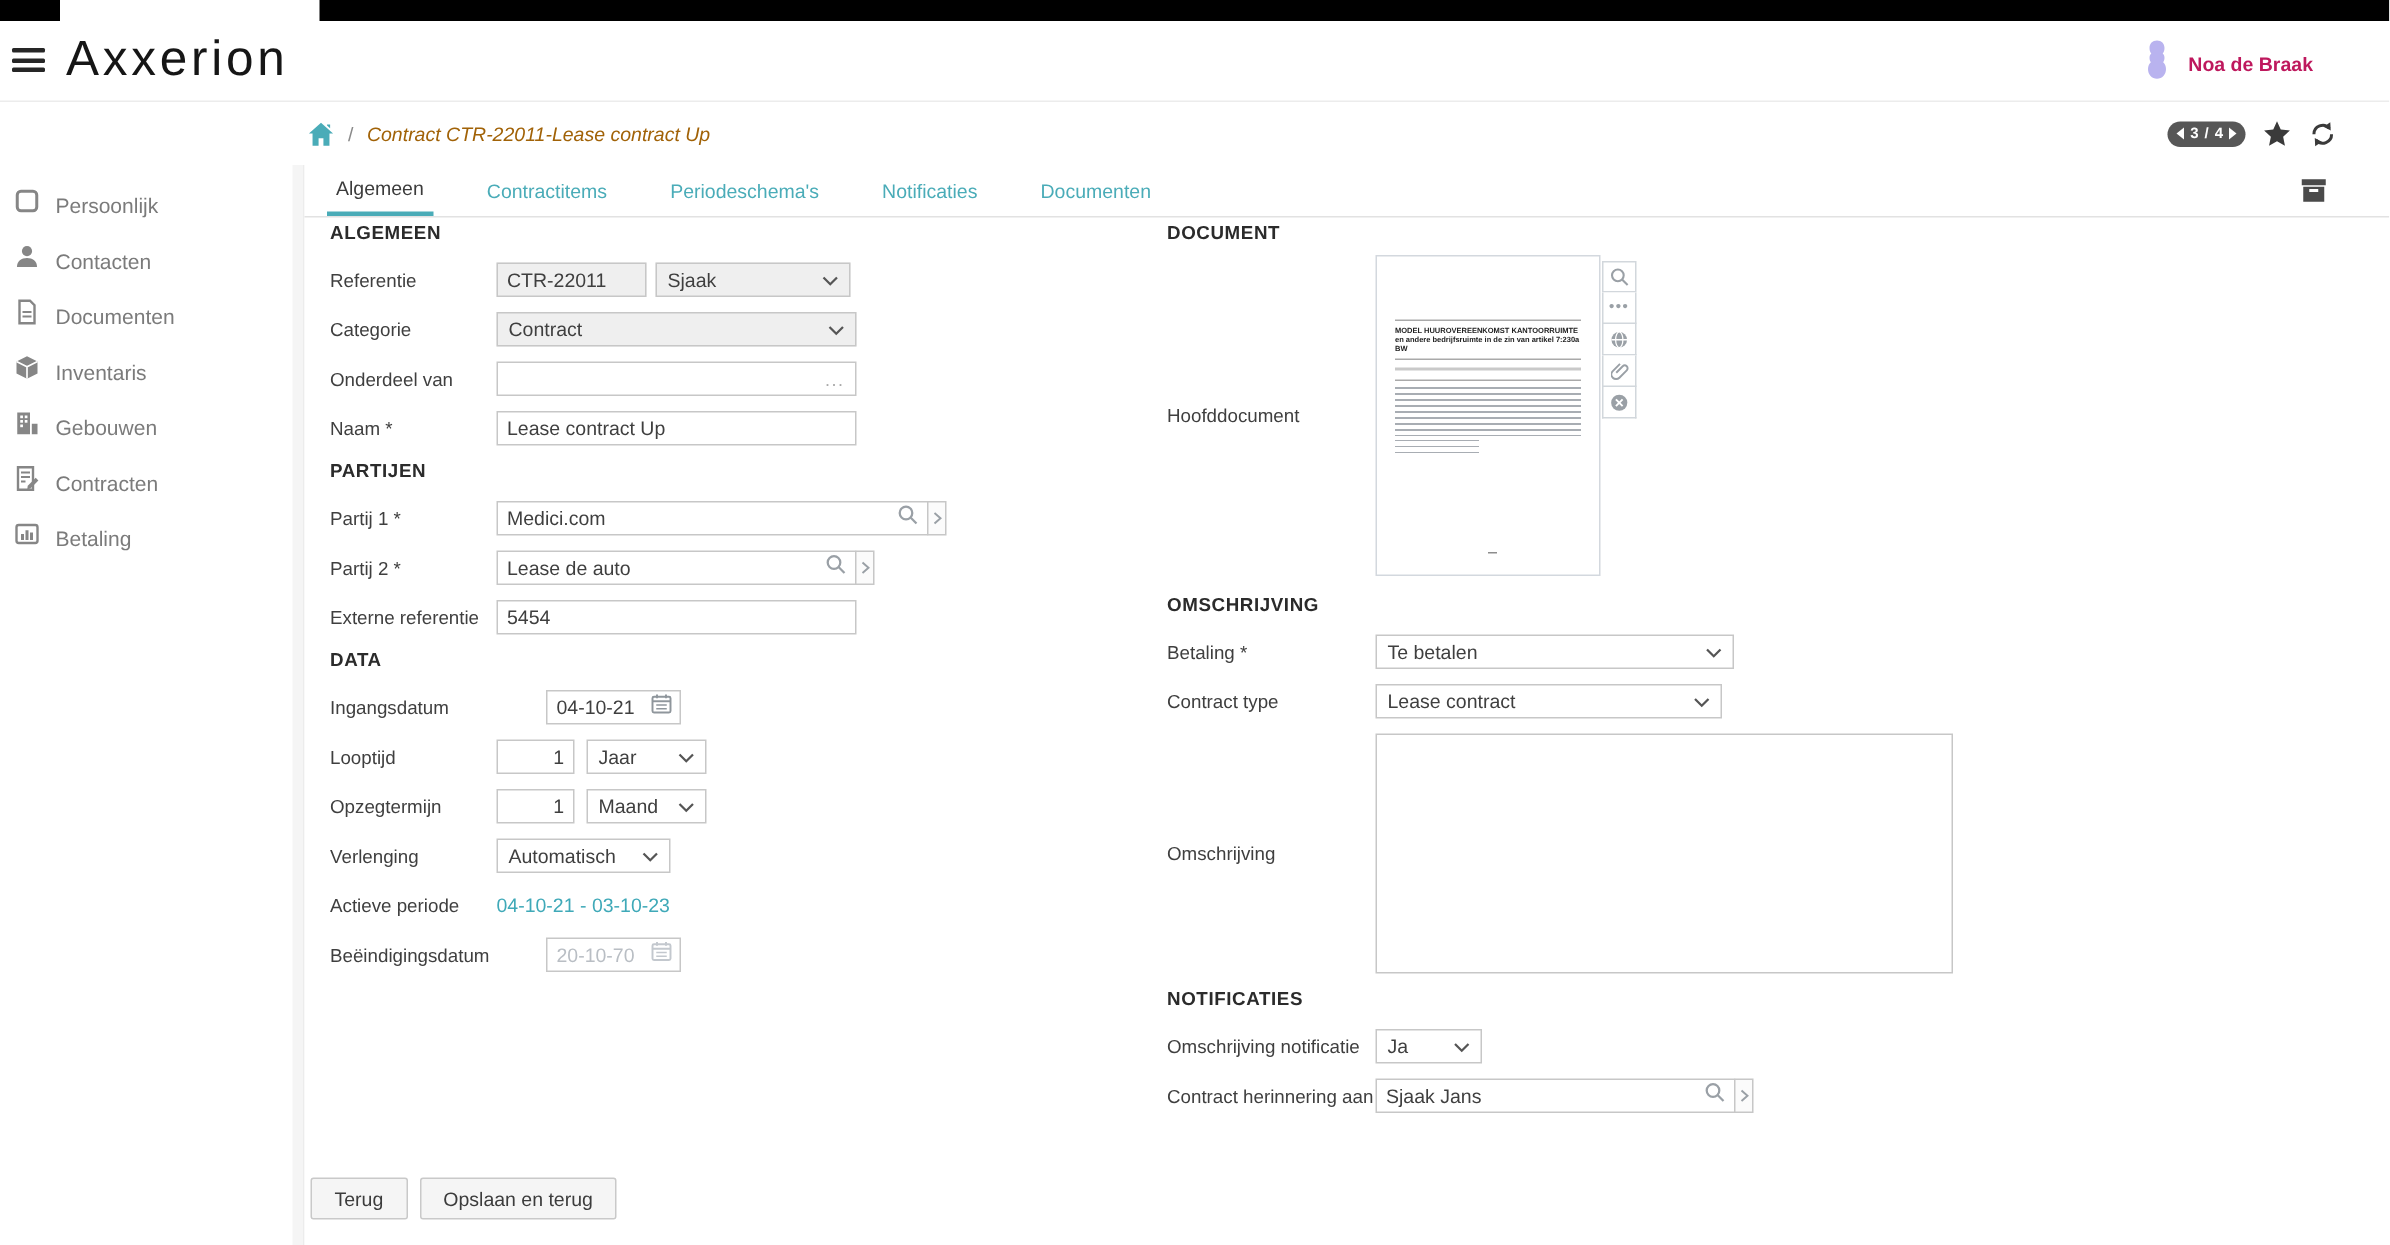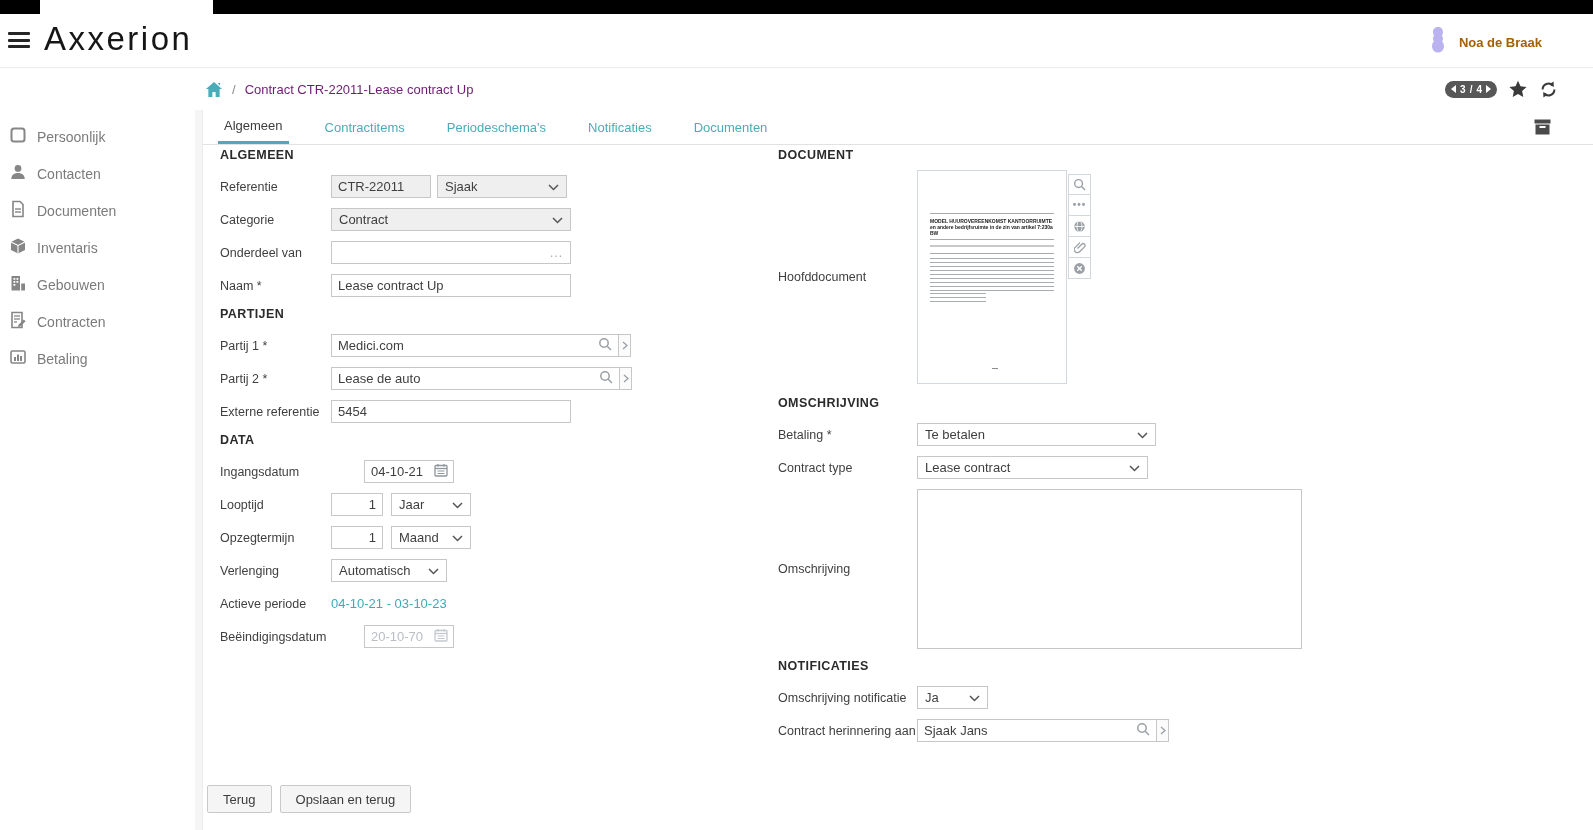--- a/index.html
+++ b/index.html
@@ -10,27 +10,27 @@
   
   .topbar { position:absolute; left:0; top:0; width:100%; height:14px; background:#000; }
   .topbar-gap { position:absolute; left:40px; top:0; width:173px; height:14px; background:#fff; }
 
   
   .header { position:absolute; left:0; top:14px; width:100%; height:54px; background:#fff; border-bottom:1px solid #ececec; }
   .hamburger { position:absolute; left:8px; top:18px; width:24px; height:18px; cursor:pointer; }
   .hamburger span { display:block; width:22px; height:3px; background:#262626; border-radius:1px; margin-bottom:3.5px; }
   .logo { position:absolute; left:44px; top:6px; font-size:33px; font-weight:500; letter-spacing:2.5px; color:#161616; }
   .userbox { position:absolute; right:51px; top:10px; display:flex; align-items:center; gap:9px; cursor:pointer; }
-  .user-name { font-size:13px; font-weight:bold; color:#a16207;text-align:right; }
+  .user-name { font-size:13px; font-weight:bold; color:#be185d;text-align:right; }
 
   
   .toolbar { position:absolute; left:0; top:68px; width:100%; height:42px; background:#fff; }
   .breadcrumb { position:absolute; left:205px; top:0; height:42px; display:flex; align-items:center; gap:9px; }
   .crumb-sep { color:#8a8a8a; font-size:13px; }
-  .crumb-text { font-size:13px; color:#701a75; }
+  .crumb-text { font-size:13px; color:#a16207;font-style:italic; }
   .toolbar-right { position:absolute; right:35px; top:0; height:42px; display:flex; align-items:center; gap:11px; }
   .pager { display:flex; align-items:center; gap:4px; background:#575757; color:#fff; height:17px; border-radius:9px; padding:0 6px; font-size:10px; font-weight:bold; cursor:default; }
   .tri { width:0; height:0; border-top:4px solid transparent; border-bottom:4px solid transparent; cursor:pointer; }
   .tri-left { border-right:5px solid #fff; }
   .tri-right { border-left:5px solid #fff; }
   .iconbtn { display:flex; align-items:center; justify-content:center; cursor:pointer; }
 
   
   .sidebar { position:absolute; left:0; top:110px; width:195px; bottom:0; background:#fff; padding-top:8px; }
   .side-item { display:flex; align-items:center; height:37px; padding-left:9px; gap:10px; cursor:pointer; }
@@ -293,21 +293,21 @@
                 <svg width="6" height="9" viewBox="0 0 6 9">
                   <polyline points="1,1 5,4.5 1,8" fill="none" stroke="#9aa0a6" stroke-width="1.3"></polyline>
                 </svg>
               </span>
           </div>
         </div>
 
         <div class="row">
           <span class="lbl">Partij 2 *</span>
           <div class="lookup">
-            <input type="text" style="width: 289px;" value="Lease de auto">
+            <input type="text" style="width: 240px;" value="Lease de auto">
             <span class="mag" style="right:19px"><svg width="14" height="14" viewBox="0 0 14 14">
                   <circle cx="6" cy="6" r="4.2" fill="none" stroke="#9aa0a6" stroke-width="1.5"></circle>
                   <line x1="9.2" y1="9.2" x2="13" y2="13" stroke="#9aa0a6" stroke-width="1.5"></line>
                 </svg></span>
             <span class="lookup-arrow">
                 <svg width="6" height="9" viewBox="0 0 6 9">
                   <polyline points="1,1 5,4.5 1,8" fill="none" stroke="#9aa0a6" stroke-width="1.3"></polyline>
                 </svg>
               </span>
           </div>

